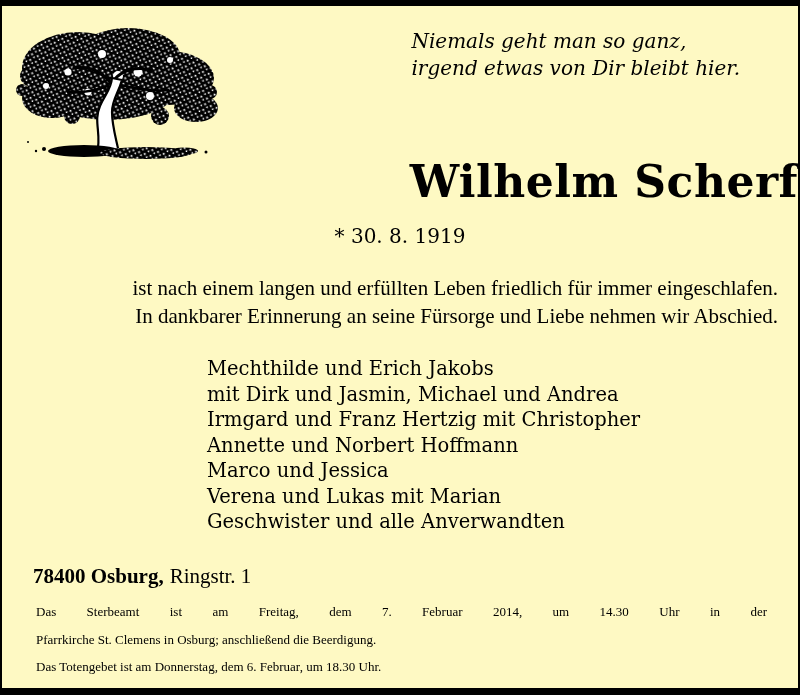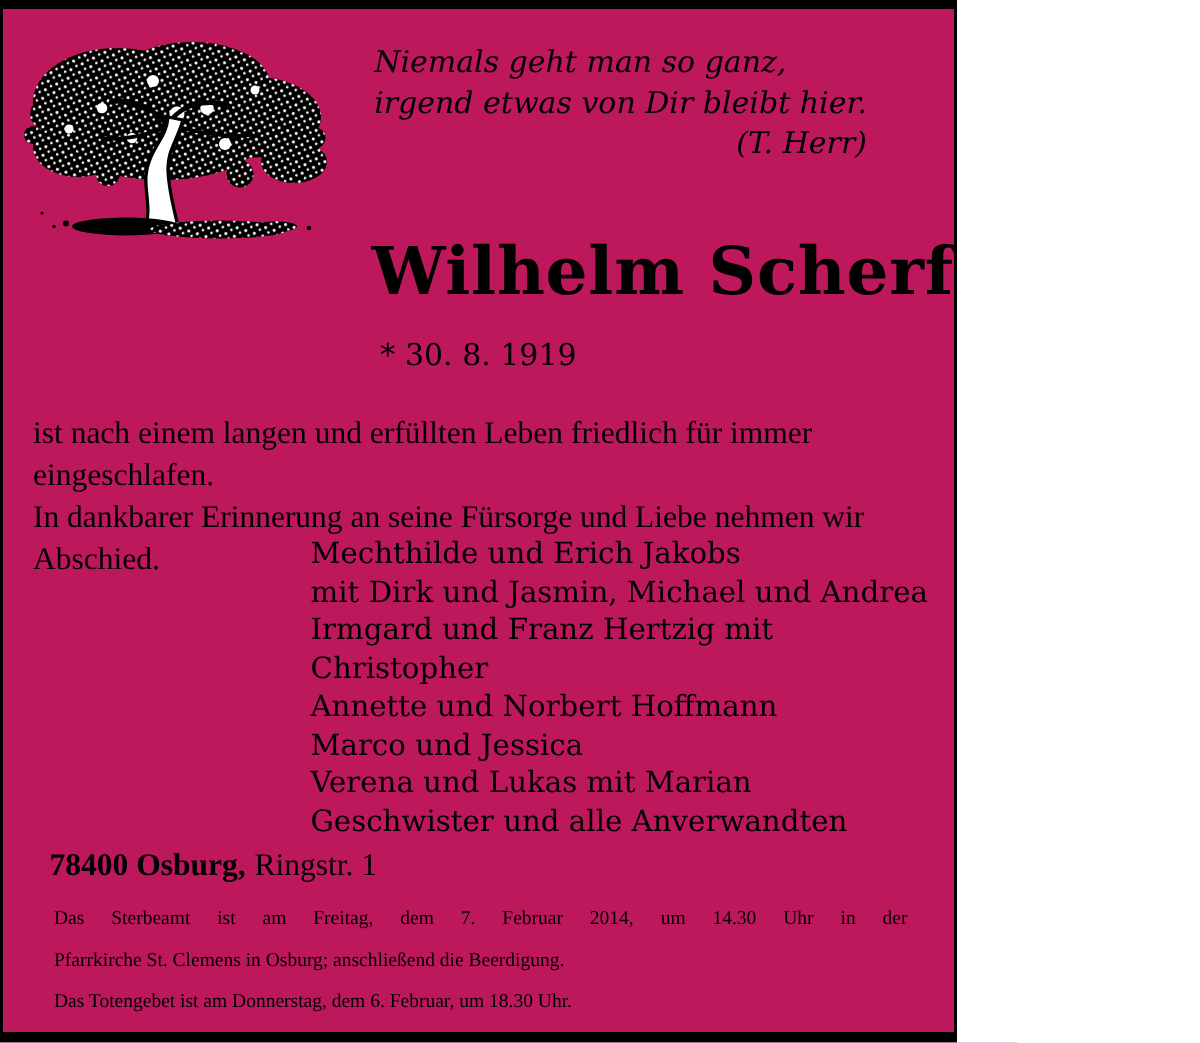--- a/index.html
+++ b/index.html
@@ -1,23 +1,23 @@
 <!DOCTYPE html>
 <html><head>
 <meta charset="utf-8">
 <style>
   html, body { margin: 0; padding: 0; background: #fff; }
   body { width: 800px; height: 695px; font-family: "Liberation Serif", serif; color: #000; }
 
   .sheet {
     position: relative;
     box-sizing: border-box;
-    width: 638px;
+    width: 800px;
     height: 695px;
-    background: #be185d;
+    background: #fef9c3;
     border-top: 6px solid #000;
     border-bottom: 7px solid #000;
     border-left: 2px solid #000;
     border-right: 2px solid #000;
     overflow: hidden;
     text-decoration: underline;
   }
 
   .tree {
     position: absolute;
@@ -63,21 +63,21 @@
     gap: 94px;
     font-family: "DejaVu Serif", serif;
     font-size: 20px;
   }
 
   .intro {
     position: absolute;
     top: 268px;
     left: 20px;
     right: 20px;
-    text-align: left;
+    text-align: right;
     font-size: 21px;
     line-height: 28px;
   }
 
   .mourners {
     position: absolute;
     top: 350px;
     left: 205px;
     font-family: "DejaVu Serif", serif;
     font-size: 19.5px;
@@ -158,21 +158,20 @@
     <ellipse cx="174" cy="131" rx="14" ry="3.5" fill="url(#stip)"></ellipse>
     <circle cx="34" cy="129" r="2" fill="#000"></circle>
     <circle cx="26" cy="131" r="1.2" fill="#000"></circle>
     <circle cx="196" cy="132" r="1.5" fill="#000"></circle>
     <circle cx="18" cy="122" r="1" fill="#000"></circle>
   </svg>
 
   <div class="quote">
     <div>Niemals geht man so ganz,</div>
     <div>irgend etwas von Dir bleibt hier.</div>
-    <div class="attribution">(T. Herr)</div>
   </div>
 
   <h1 class="title">Wilhelm Scherf</h1>
 
   <div class="dates">
     <span>* 30. 8. 1919</span>
   </div>
 
   <div class="intro">
     <div>ist nach einem langen und erfüllten Leben friedlich für immer eingeschlafen.</div>

